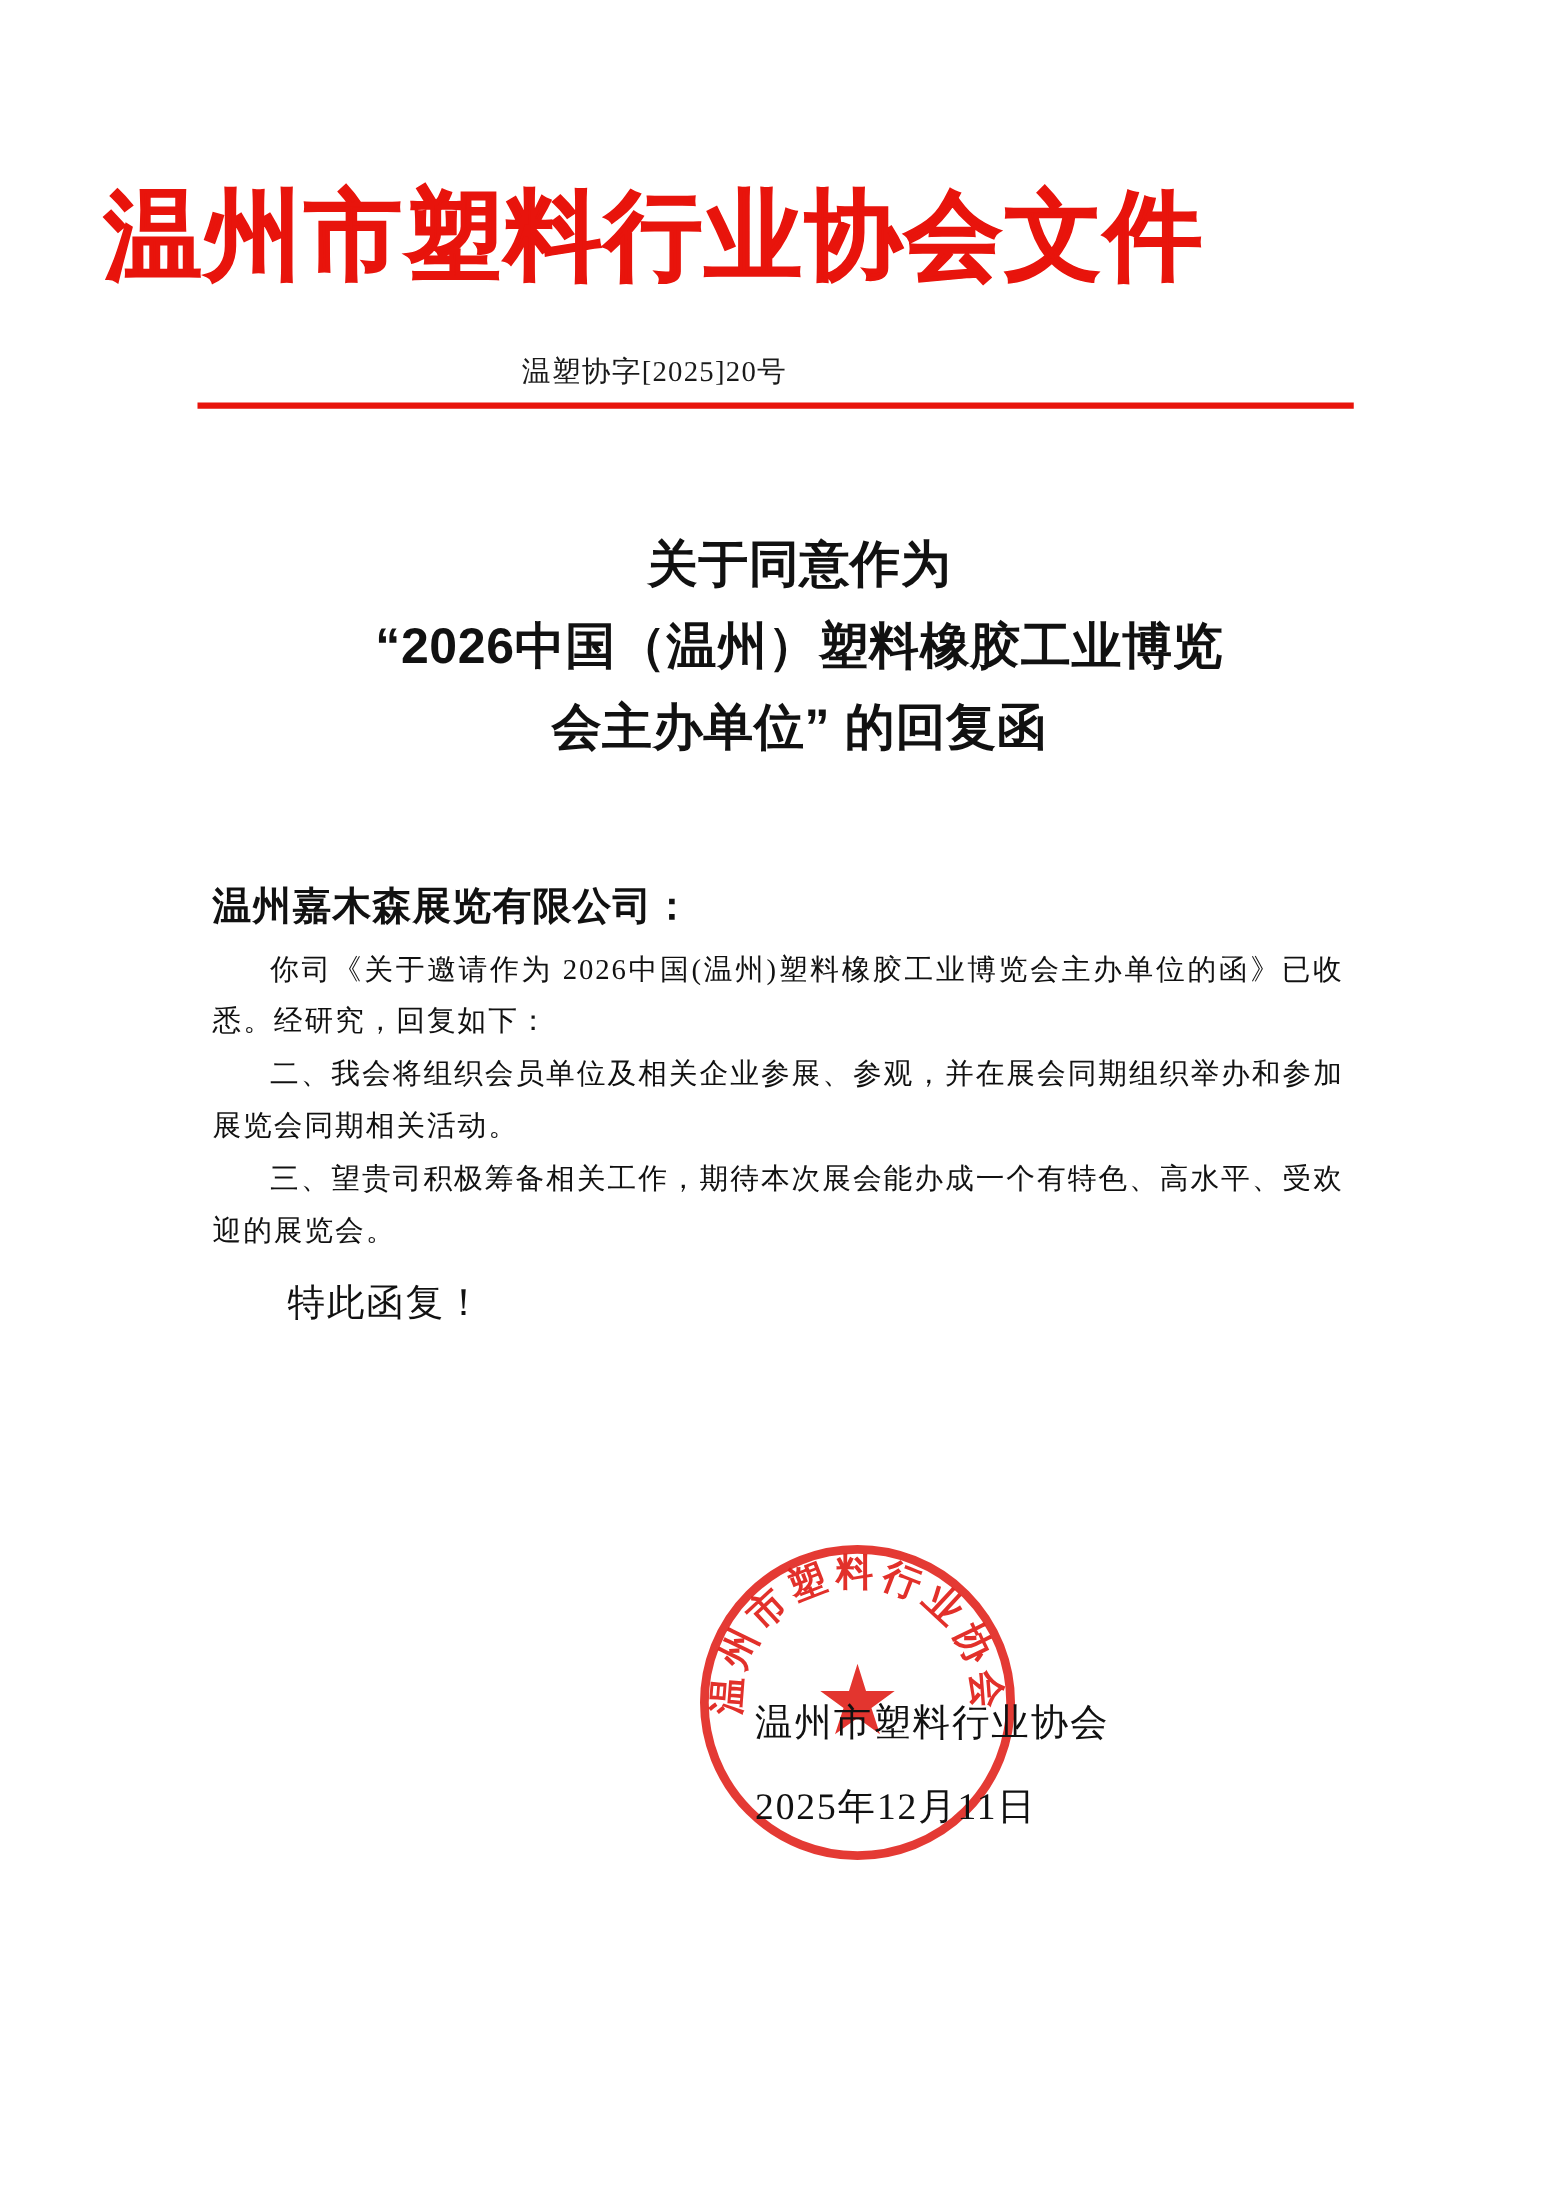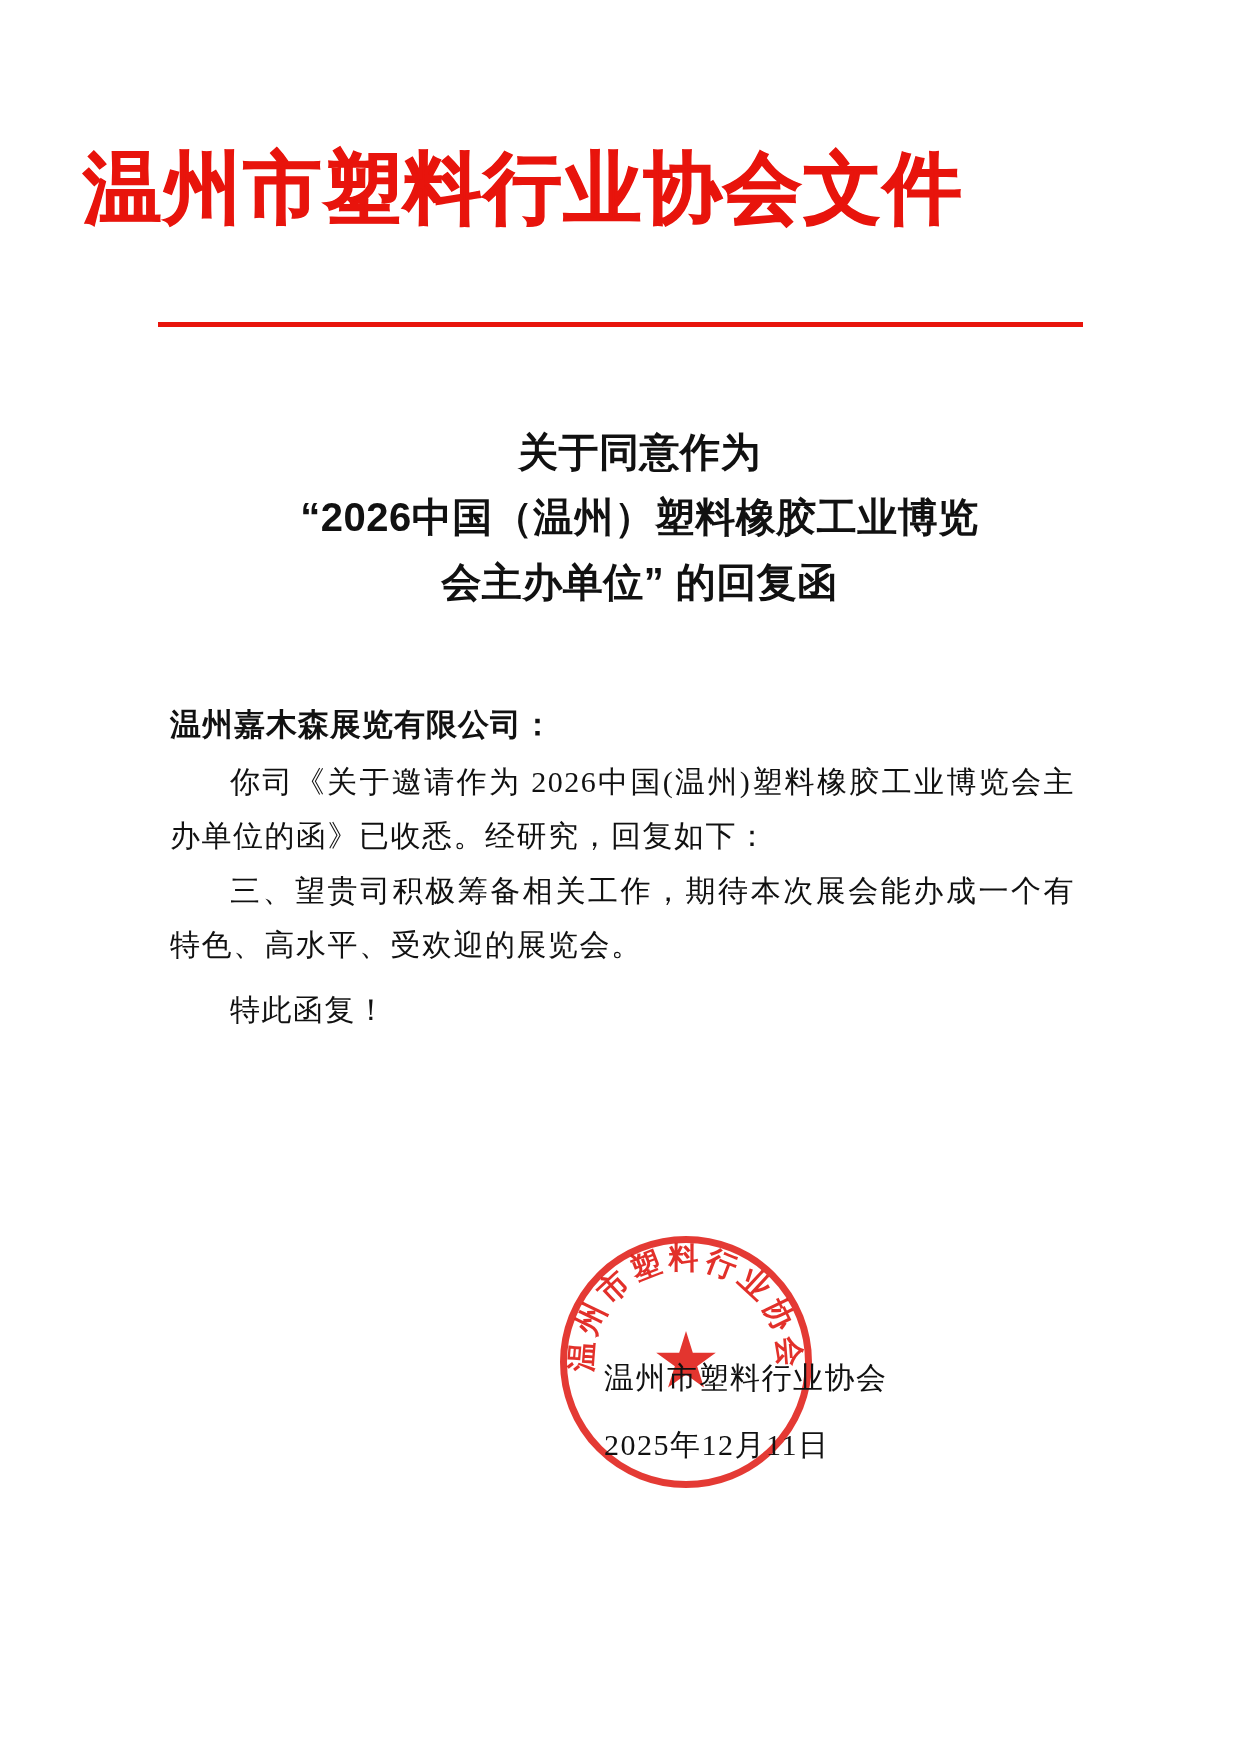--- a/index.html
+++ b/index.html
@@ -89,21 +89,21 @@
     font-family: "Liberation Serif", "DejaVu Serif", serif;
     font-weight: 700;
     font-size: 31px;
     line-height: 1.5;
     letter-spacing: 1px;
     margin-bottom: 6px;
     margin-top: 42px;
   }
   .para {
     font-family: "Liberation Serif", "DejaVu Serif", serif;
-    font-size: 30px;
+    font-size: 23px;
     line-height: 1.82;
     text-indent: 2em;
     letter-spacing: 1.5px;
     text-align: justify;
     text-justify: inter-ideograph;
     margin: 0;
   }
   .closing {
     font-family: Liberation Serif, serif;
     font-size: 30px;
@@ -177,32 +177,34 @@
     white-space: nowrap;
   }
 </style>
 </head>
 <body>
 
 <div class="page">
 
   <div class="letterhead">
     <div class="lh-title">温州市塑料行业协会文件</div>
+    <div class="lh-docnum">温塑协字[2025]20号</div>
   </div>
   <div class="lh-rule"></div>
 
   <div class="doc-title">
     <span class="tline">关于同意作为</span>
     <span class="tline">“2026中国（温州）塑料橡胶工业博览</span>
     <span class="tline">会主办单位” 的回复函</span>
   </div>
 
   <div class="body-block">
     <div class="recipient">温州嘉木森展览有限公司：</div>
     <p class="para">你司《关于邀请作为 2026中国(温州)塑料橡胶工业博览会主办单位的函》已收悉。经研究，回复如下：</p>
+    <p class="para">二、我会将组织会员单位及相关企业参展、参观，并在展会同期组织举办和参加展览会同期相关活动。</p>
     <p class="para">三、望贵司积极筹备相关工作，期待本次展会能办成一个有特色、高水平、受欢迎的展览会。</p>
     <p class="closing">特此函复！</p>
   </div>
 
   <div class="seal">
     <div class="seal-ring"></div>
     <svg class="seal-arc" viewBox="0 0 252 252">
       <defs>
         <path id="sealArcPath" d="M 32,126 A 94,94 0 0 1 220,126"></path>
       </defs>

